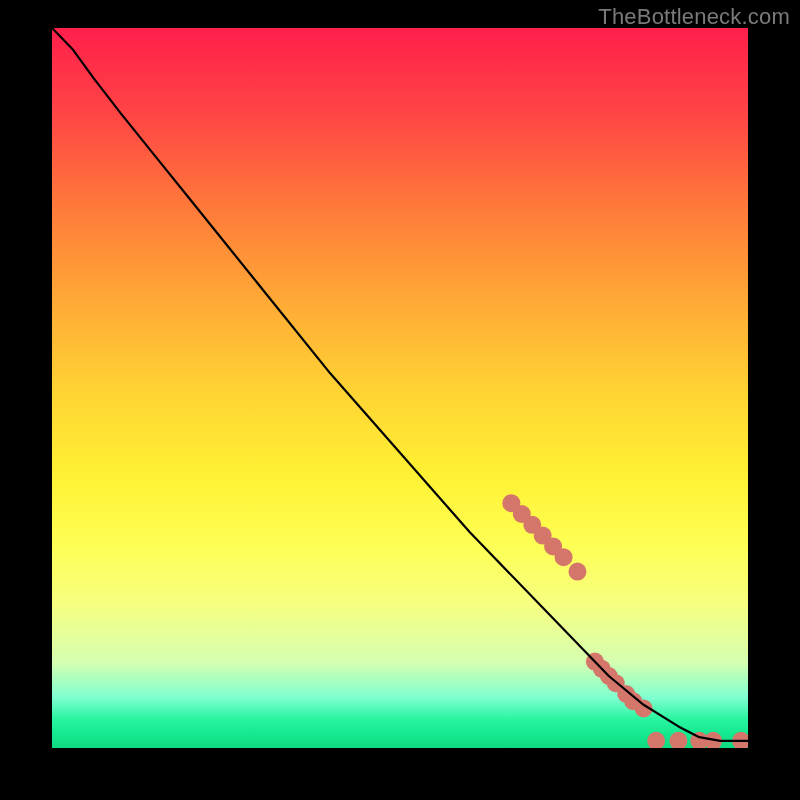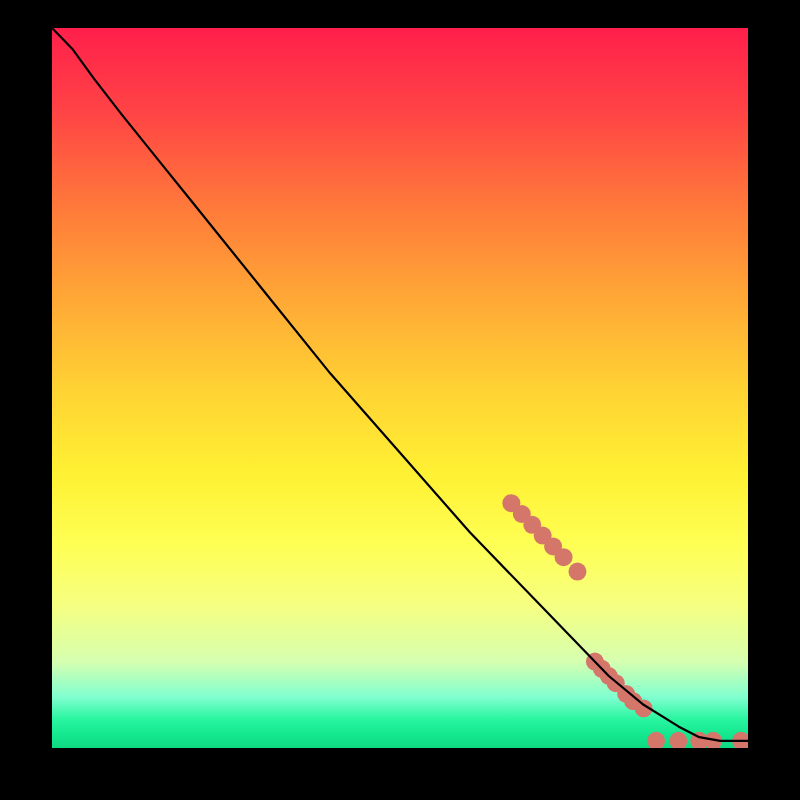--- a/index.html
+++ b/index.html
@@ -57,20 +57,21 @@
     top: 0;
     width: 100%;
     height: 100%;
     pointer-events: none;
   }
 </style>
 </head>
 <body>
 
 <div class="frame">
+  <div class="watermark">TheBottleneck.com</div>
   <div class="plot-area">
     <svg class="curve" viewBox="0 0 696 720" preserveAspectRatio="none">
       <g id="markers-layer">
           <circle cx="459.36" cy="475.20" r="9" fill="#d5766b"></circle>
           <circle cx="469.80" cy="486.00" r="9" fill="#d5766b"></circle>
           <circle cx="480.24" cy="496.80" r="9" fill="#d5766b"></circle>
           <circle cx="490.68" cy="507.60" r="9" fill="#d5766b"></circle>
           <circle cx="501.12" cy="518.40" r="9" fill="#d5766b"></circle>
           <circle cx="511.56" cy="529.20" r="9" fill="#d5766b"></circle>
           <circle cx="525.48" cy="543.60" r="9" fill="#d5766b"></circle>

